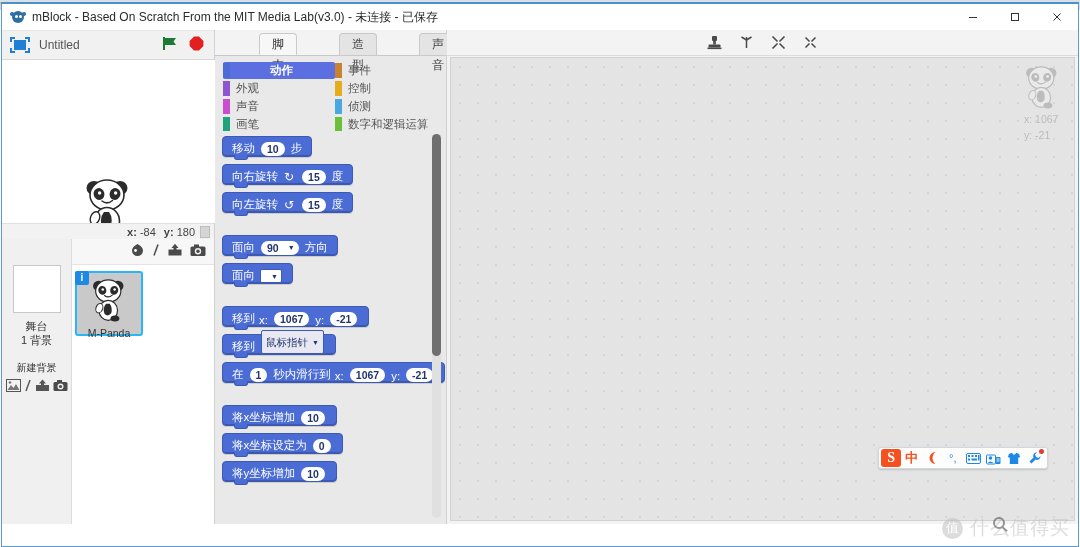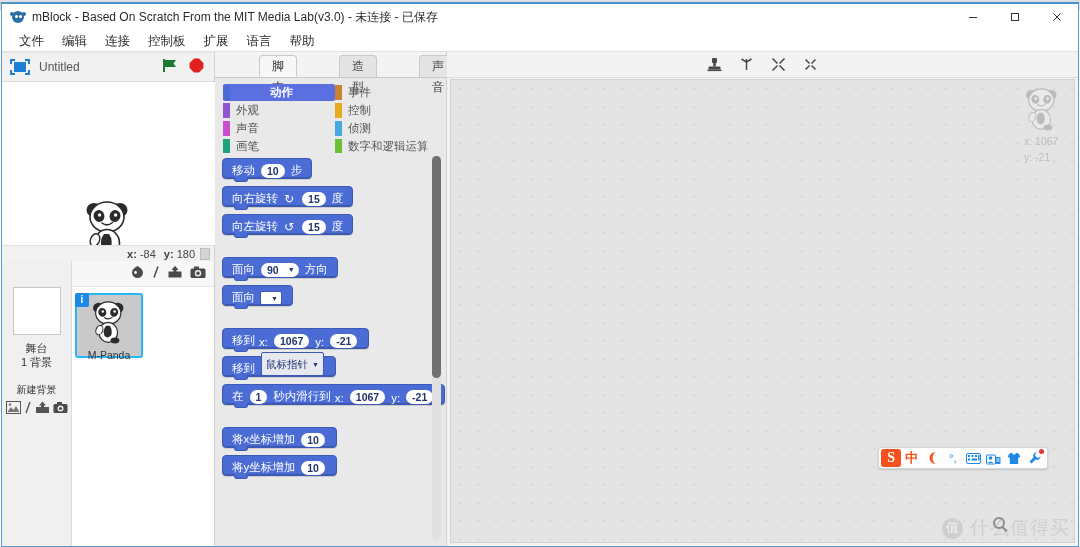--- a/index.html
+++ b/index.html
@@ -333,29 +333,20 @@
         </div>
         <div class="win-btn">
           <svg width="12" height="12" viewBox="0 0 12 12">
               <line x1="2.5" y1="2.5" x2="9.5" y2="9.5" stroke="#333" stroke-width="1"></line>
               <line x1="9.5" y1="2.5" x2="2.5" y2="9.5" stroke="#333" stroke-width="1"></line>
             </svg>
         </div>
       </div>
     </div>
 
-    <div class="menubar" id="menubar">
-        <div class="menu-item">文件</div>
-        <div class="menu-item">编辑</div>
-        <div class="menu-item">连接</div>
-        <div class="menu-item">控制板</div>
-        <div class="menu-item">扩展</div>
-        <div class="menu-item">语言</div>
-        <div class="menu-item">帮助</div>
-      </div>
 
     <div class="body-row">
 
       <div class="leftcol">
 
         <div class="stage-header">
           <div class="fullscreen-ic">
             <div class="core"></div>
             <div class="c tl"></div>
               <div class="c tr"></div>
@@ -603,20 +594,24 @@
                   <span class="lbl2">秒内滑行到</span>
                   <span class="lbl2">x:</span>
                   <span class="oval">1067</span>
                   <span class="lbl2">y:</span>
                   <span class="oval">-21</span>
                 </div></div>
               <div class="spacer"></div>
               <div><div class="blk">
                   <span class="lbl2">将x坐标增加</span>
                   <span class="oval">10</span>
+                </div></div>
+              <div><div class="blk">
+                  <span class="lbl2">将x坐标设定为</span>
+                  <span class="oval">0</span>
                 </div></div>
               <div><div class="blk">
                   <span class="lbl2">将y坐标增加</span>
                   <span class="oval">10</span>
                 </div></div>
             </div>
           <div class="pscroll">
             <div class="thumb"></div>
           </div>
         </div>

